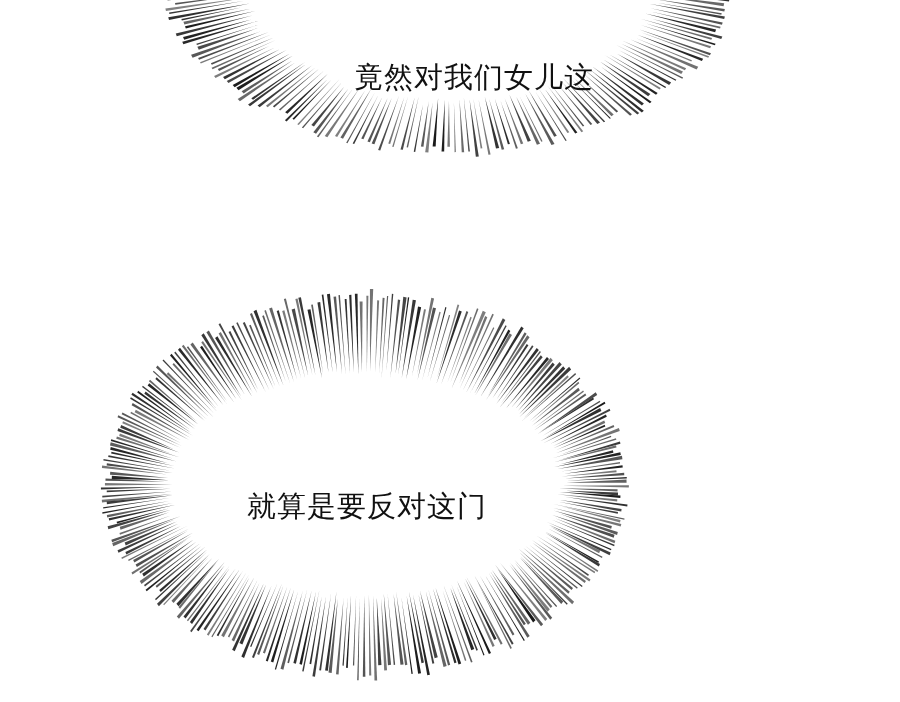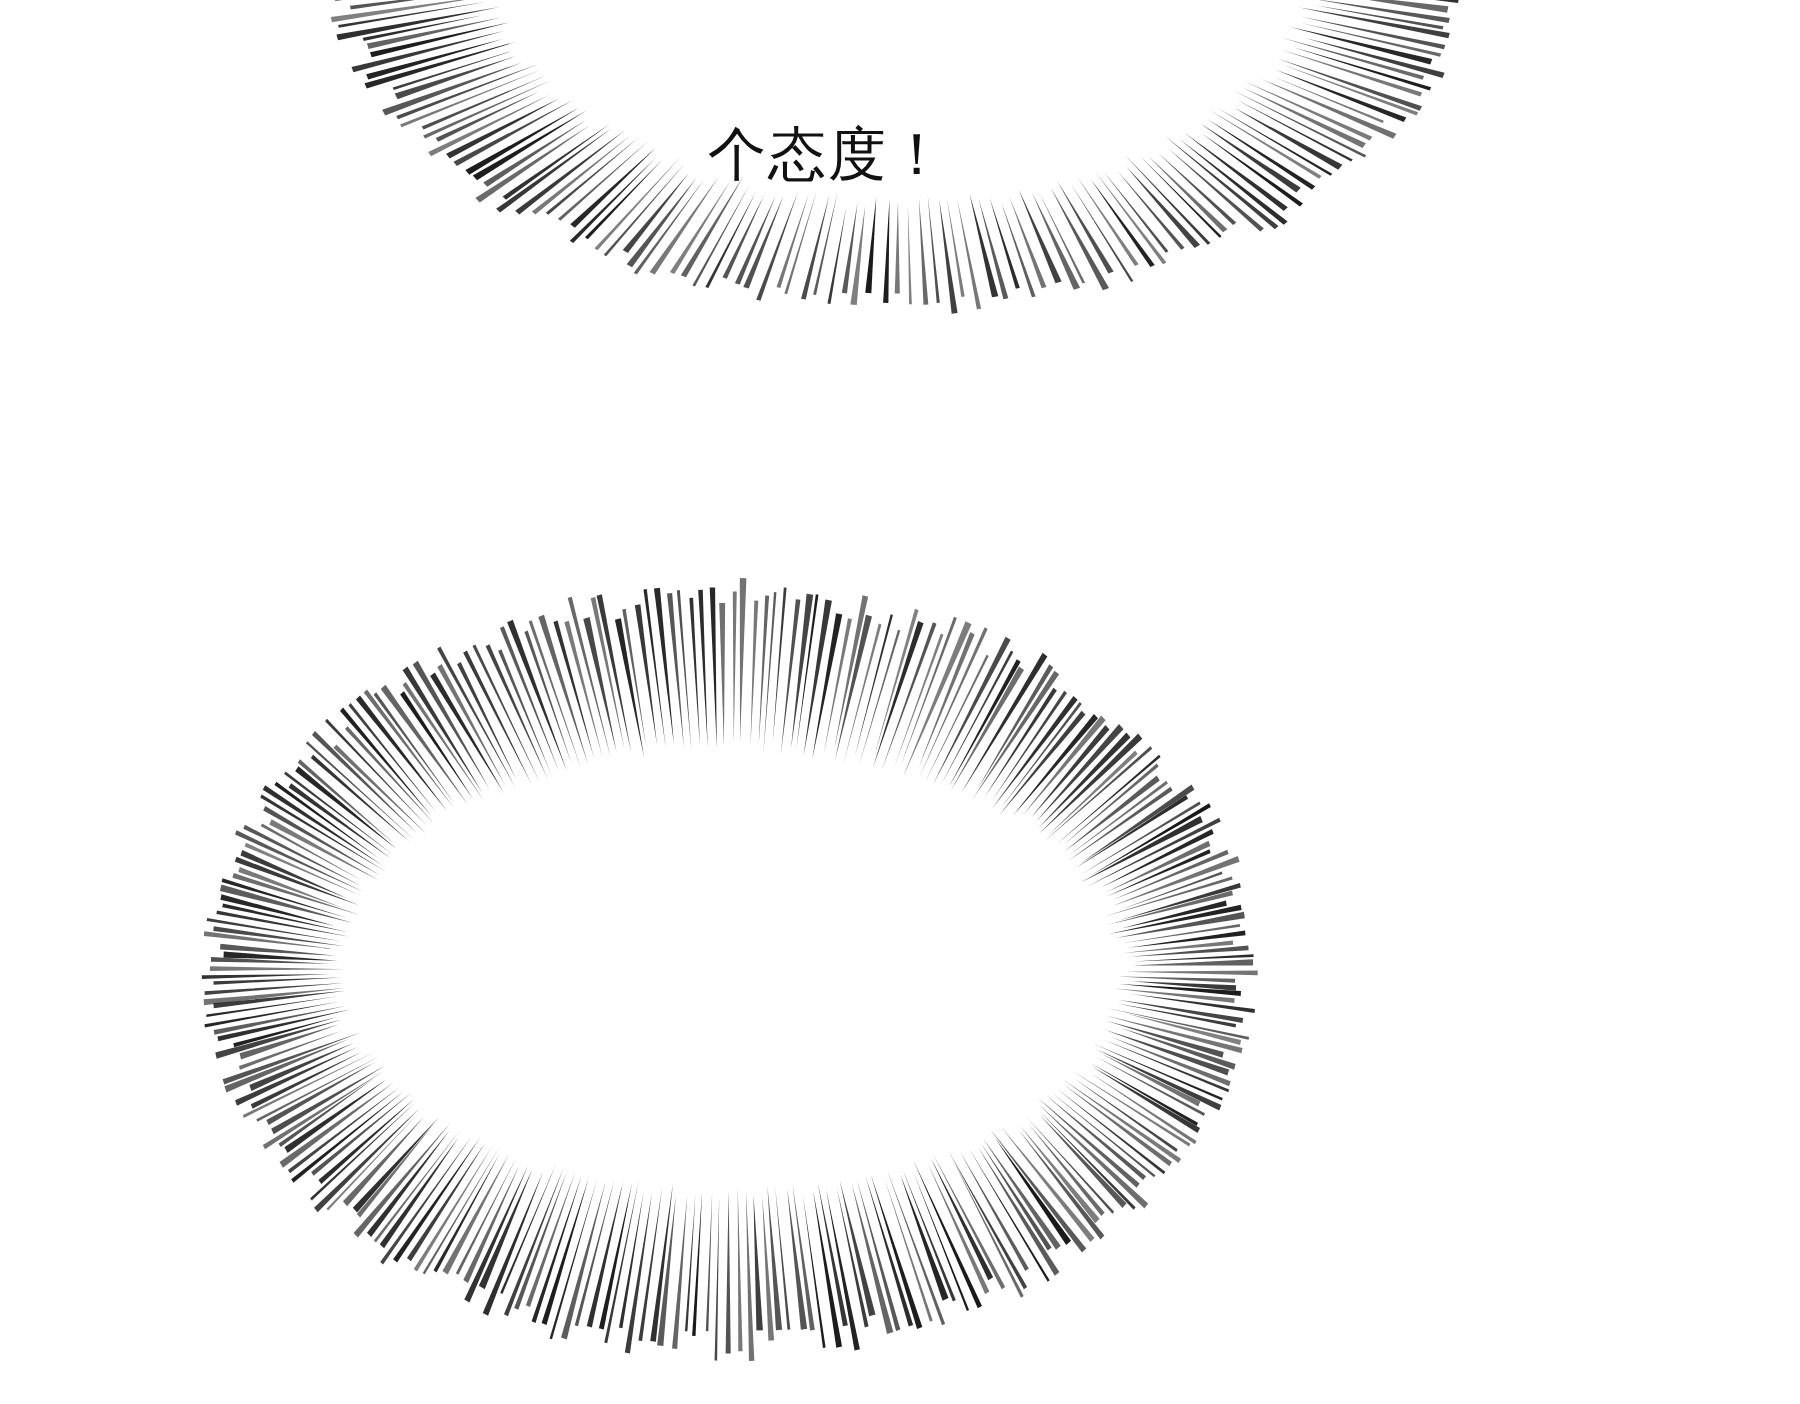--- a/index.html
+++ b/index.html
@@ -269,21 +269,21 @@
       <path d="M662.8373257297563,-51.55309081164007 L727.8409133901689,-57.240778915367294 L727.2994568637989,-60.550762843454486 Z" fill="#1a1a1a" opacity="0.84"></path>
       <path d="M658.3363368962869,-48.21320346100515 L731.9855376374645,-54.628816396477376 L731.7796995546317,-56.08638320643948 Z" fill="#1a1a1a" opacity="0.67"></path>
       <path d="M661.687428407507,-45.216812843326764 L728.3429751394731,-49.5464628602876 L728.1091527143783,-51.56010173074019 Z" fill="#1a1a1a" opacity="0.67"></path>
       <path d="M659.8420758515466,-42.14573476028829 L735.9553659766135,-46.07663844886452 L735.7757065945231,-47.99814885311576 Z" fill="#1a1a1a" opacity="1.00"></path>
       <path d="M661.8285996334564,-38.290814034549 L736.9276912623052,-40.114747898324396 L736.7448243627057,-43.00706949609008 Z" fill="#1a1a1a" opacity="0.69"></path>
       <path d="M661.8413764625262,-35.556639202779834 L729.6446718168825,-36.453211736867864 L729.5528833110368,-38.61947357469993 Z" fill="#1a1a1a" opacity="0.78"></path>
       <path d="M662.4248302721807,-32.688726893670875 L732.2257723596003,-32.5368121182804 L732.1793087032734,-34.80927097355889 Z" fill="#1a1a1a" opacity="0.68"></path>
     </svg>
 </div>
 <div class="bubble-text" style="left:354px;top:-15px;">
-  <div>个态度！</div>
+  <div>竟然对我们女儿这</div>
 </div>
 
 <div class="burst" style="left:0;top:0;width:900px;height:702px;">
   <svg id="svg-bottom" width="900" height="702">
       <path d="M562.8368286521003,485.81429259879786 L628.8422062190884,487.6049909827328 L628.8595355418963,485.2299761858604 Z" fill="#1a1a1a" opacity="0.60"></path>
       <path d="M558.9735217174682,488.26218478960317 L617.4997775543914,491.4296436612216 L617.562344256643,489.3310167818273 Z" fill="#1a1a1a" opacity="0.69"></path>
       <path d="M566.0752358522944,490.6474270493714 L617.9112447104416,495.4303364252113 L618.0518945278146,492.60542260353316 Z" fill="#1a1a1a" opacity="0.86"></path>
       <path d="M559.5796208053487,491.97431022295035 L620.3330231002217,497.96702569308604 L620.4935435499099,495.44072795645695 Z" fill="#1a1a1a" opacity="0.99"></path>
       <path d="M557.1150868219746,494.19663718236876 L617.1376635703486,501.45134967867125 L617.3299931817219,499.1849492386327 Z" fill="#1a1a1a" opacity="0.60"></path>
       <path d="M565.6701356238059,496.99987357175144 L627.2528999471891,506.50290853264323 L627.4705501058476,504.44974692073924 Z" fill="#1a1a1a" opacity="0.90"></path>
@@ -577,15 +577,16 @@
       <path d="M557.8693176530251,469.04023525289966 L622.4311646289497,459.1313911179546 L621.9521401520543,455.865870443417 Z" fill="#1a1a1a" opacity="0.74"></path>
       <path d="M560.9166920245659,471.620936538952 L620.0841655139606,463.39267273716916 L619.9119178898028,461.96982954694204 Z" fill="#1a1a1a" opacity="0.66"></path>
       <path d="M564.1785922347143,473.861338466029 L622.7516666373534,467.5850101122966 L622.5232435589193,465.2808762575986 Z" fill="#1a1a1a" opacity="0.97"></path>
       <path d="M561.7539044259561,476.526209731876 L616.5568996060866,472.31420732632444 L616.4013936141199,470.2773957700946 Z" fill="#1a1a1a" opacity="0.59"></path>
       <path d="M565.2543529326767,478.3809551515368 L624.2910368610977,475.1823668568977 L624.1450343494276,472.6906135564849 Z" fill="#1a1a1a" opacity="0.76"></path>
       <path d="M566.6289481503595,480.7194864985584 L626.7805664143398,478.44111408992273 L626.7309572719587,477.1229277515574 Z" fill="#1a1a1a" opacity="0.92"></path>
       <path d="M566.2768584563647,482.7171200678027 L626.5480688088661,482.73228589781615 L626.484480534013,479.56967406539866 Z" fill="#1a1a1a" opacity="0.69"></path>
     </svg>
 </div>
 <div class="bubble-text" style="left:247px;top:414px;">
+  <div>就算是要反对这门</div>
   
   
 </div>
 
 </body></html>

